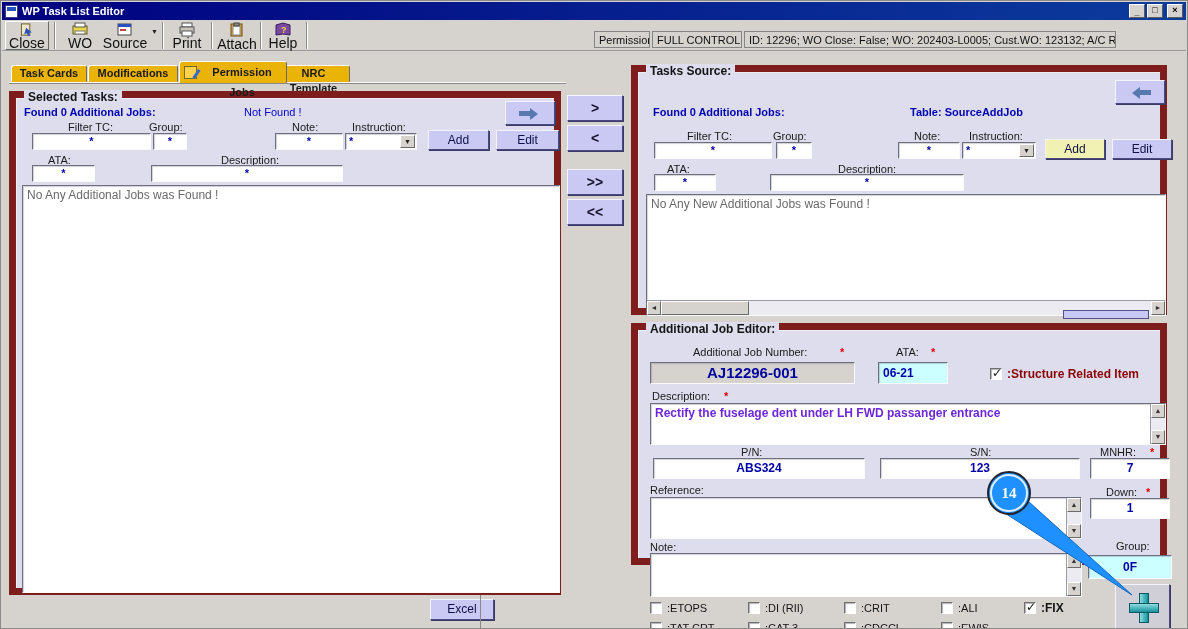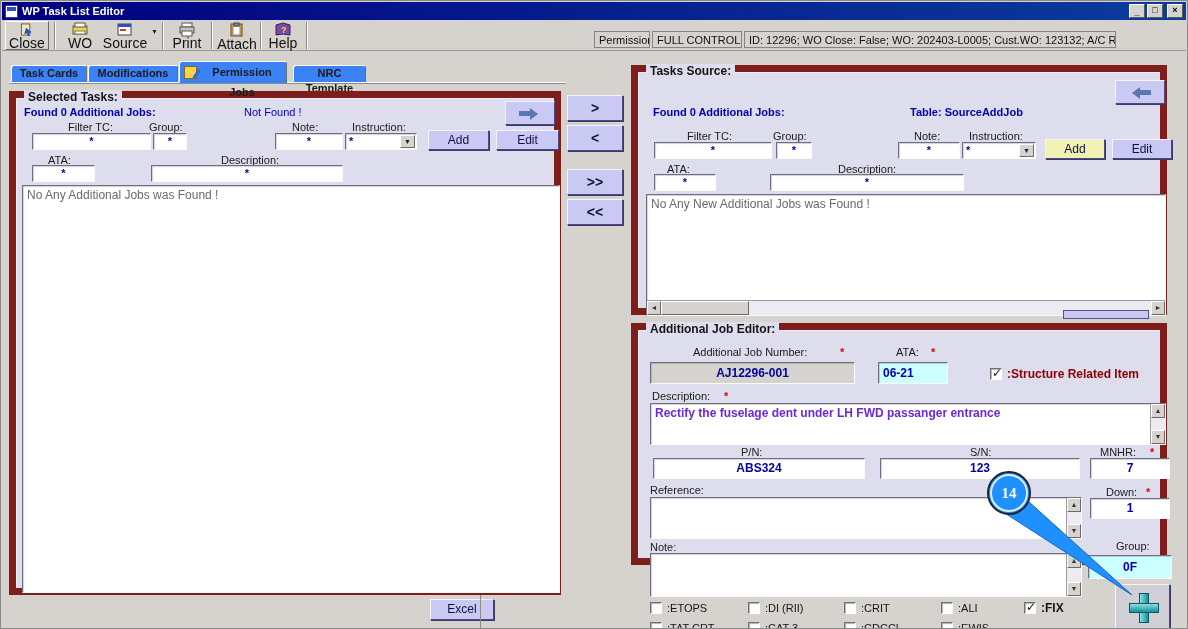--- a/index.html
+++ b/index.html
@@ -29,21 +29,21 @@
             align-items:center; justify-content:flex-start; padding-top:1px; color:#111; }
   .tb-btn.raised { border:1px solid; border-color:#fff #6a6a6a #6a6a6a #fff; }
   .tb-btn svg { display:block; }
   .tb-lbl { font-size:14px; line-height:12px; }
   .tsep { position:absolute; top:2px; height:27px; width:2px; border-left:1px solid #8a8a8a; border-right:1px solid #fff; }
   .tb-caret { position:absolute; top:8px; font-size:7px; color:#222; }
   .pbox { position:absolute; top:11px; height:17px; background:#d6d3ce; border:1px solid #848484;
           color:#111; padding:2px 4px 0 4px; white-space:nowrap; overflow:hidden; font-size:11px; }
 
   
-  .tab { position:absolute; background:#3b82f6; border:1px solid; border-color:#fff #6a6a6a transparent #fff;
+  .tab { position:absolute; background:#eab308; border:1px solid; border-color:#fff #6a6a6a transparent #fff;
          border-radius:3px 3px 0 0; font-weight:bold; color:#1a1a1a; text-align:center; }
   .tab.inactive { top:64px; height:17px; line-height:15px; }
   .tab.active { top:60px; height:22px; line-height:20px; z-index:3; padding-left:18px; }
   .tab-ic { position:absolute; left:4px; top:4px; width:13px; height:13px; background:#ffd24a;
             border:1px solid #7a6a20; }
   .tab-ic::after { content:""; position:absolute; right:-2px; top:2px; width:3px; height:10px;
                    background:#3a66d0; transform:rotate(35deg); }
   .tabline { position:absolute; left:8px; top:81px; width:557px; height:2px;
              border-top:1px solid #fafafa; border-bottom:1px solid #8a8a8a; }
 
@@ -189,21 +189,21 @@
     <div class="pbox" style="left:650px;width:90px;">FULL CONTROL</div>
     <div class="pbox" style="left:742px;width:372px;">ID: 12296; WO Close: False; WO: 202403-L0005; Cust.WO: 123132; A/C Reg: EI-GXO</div>
   </div>
 
   <div class="tab inactive" style="left:10px;width:76px;">Task Cards</div>
   <div class="tab inactive" style="left:87px;width:90px;">Modifications</div>
   <div class="tab active" style="left:178px;width:108px;">
     <span class="tab-ic"></span>
     <span>Permission Jobs</span>
   </div>
-  <div class="tab inactive" style="left:292px;width:73px;">NRC Template</div>
+  <div class="tab inactive" style="left:276px;width:73px;">NRC Template</div>
   <div class="tabline"></div>
 
   <div class="group" style="left:8px;top:90px;width:552px;height:504px;">
     <span class="gtitle">Selected Tasks:</span>
     <span class="lbl blue-bold" style="left:8px;top:8px;">Found 0 Additional Jobs:</span>
     <span class="lbl blue" style="left:228px;top:8px;">Not Found !</span>
     <div class="btn" style="left:489px;top:3px;width:50px;height:24px;display:flex;align-items:center;justify-content:center;">
       <span class="arrow-shape"></span>
     </div>
 
@@ -276,21 +276,21 @@
   </div>
   <div class="sliver" style="left:1062px;top:309px;width:86px;height:9px;"></div>
 
   <div class="group" style="left:630px;top:322px;width:536px;height:242px;">
     <span class="gtitle">Additional Job Editor:</span>
 
     <span class="lbl" style="left:55px;top:16px;">Additional Job Number:</span>
     <span class="lbl star" style="left:202px;top:16px;">*</span>
     <span class="lbl" style="left:258px;top:16px;">ATA:</span>
     <span class="lbl star" style="left:293px;top:16px;">*</span>
-    <div class="field gray" style="left:12px;top:32px;width:205px;height:22px;line-height:20px;font-size:12px;">AJ12296-001</div>
+    <div class="field gray" style="left:12px;top:32px;width:205px;height:22px;line-height:20px;font-size:15px;">AJ12296-001</div>
     <div class="field cyan" style="left:240px;top:32px;width:70px;height:22px;line-height:20px;font-size:12px;text-align:left;padding-left:4px;">06-21</div>
     <div class="cb" style="left:352px;top:37px;">
       <span class="cbx on">
           <span class="tick">✓</span>
         </span>
       <span style="color:#8b0000;font-weight:bold;font-size:12px;">:Structure Related Item</span>
     </div>
 
     <span class="lbl" style="left:14px;top:60px;">Description:</span>
     <span class="lbl star" style="left:86px;top:60px;">*</span>

